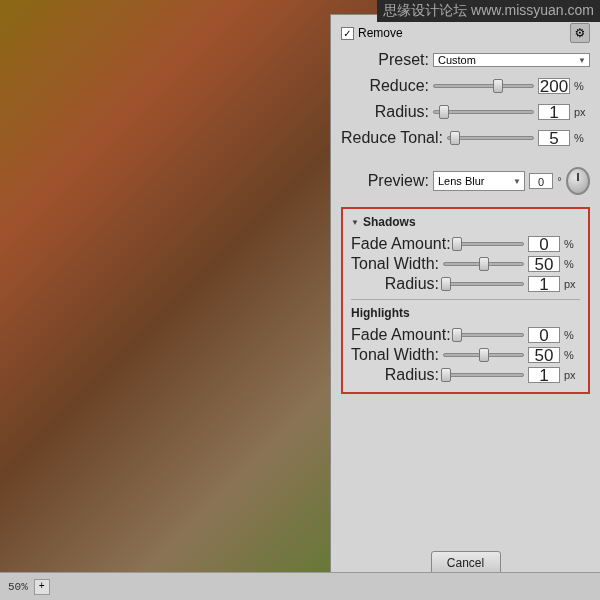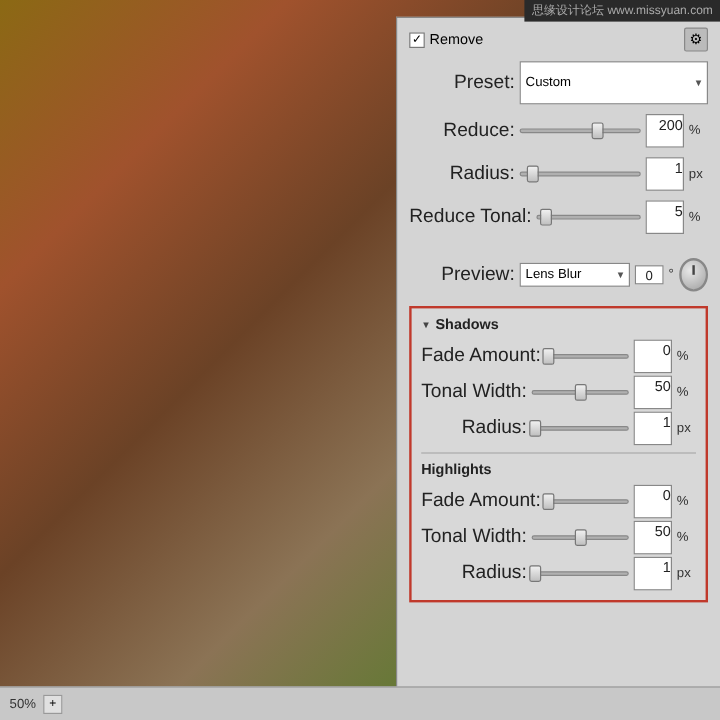--- a/index.html
+++ b/index.html
@@ -12,21 +12,21 @@
       background: #6a6a6a;
       position: relative;
     }
 
     
     .watermark-bar {
       position: absolute;
       top: 0; right: 0;
       background: #2a2a2a;
       color: #aaa;
-      font-size: 10px;
+      font-size: 14px;
       padding: 2px 6px;
       z-index: 100;
     }
 
     
     .photo-bg {
       position: absolute;
       top: 0; left: 0;
       width: 600px;
       height: 600px;
@@ -37,20 +37,21 @@
     .bottom-bar {
       position: absolute;
       bottom: 0; left: 0; right: 0;
       height: 28px;
       background: #c8c8c8;
       display: flex;
       align-items: center;
       padding: 0 8px;
       gap: 6px;
       border-top: 1px solid #999;
+      font-family: Liberation Mono, monospace;
     }
     .zoom-label {
       font-size: 11px;
       color: #333;
     }
     .zoom-btn {
       width: 16px; height: 16px;
       background: #e0e0e0;
       border: 1px solid #999;
       display: flex; align-items: center; justify-content: center;
@@ -129,43 +130,43 @@
       width: 10px; height: 14px;
       background: linear-gradient(to bottom, #f0f0f0, #c0c0c0);
       border: 1px solid #777;
       border-radius: 2px;
       top: 50%;
       transform: translate(-50%, -50%);
       cursor: pointer;
     }
     .value-box {
       width: 32px;
-      height: 28px;
+      height: 16px;
       border: 1px solid #888;
       background: white;
-      text-align: right;
-      font-size: 12px;
+      text-align: center;
+      font-size: 17px;
       color: #222;
       line-height: 16px;
     }
     .unit-label {
       font-size: 11px;
       color: #333;
       min-width: 16px;
     }
 
     
     .preset-row {
       display: flex;
       align-items: center;
       gap: 4px;
     }
     .preset-select {
       flex: 1;
-      height: 36px;
+      height: 14px;
       border: 1px solid #888;
       background: white;
       font-size: 11px;
       padding: 0 4px;
       appearance: none;
       -webkit-appearance: none;
       cursor: pointer;
       position: relative;
     }
     .select-wrapper {
@@ -460,20 +461,21 @@
           <div class="slider-thumb" style="left: 2%;"></div>
         </div>
       </div>
       <div class="value-box">1</div>
       <span class="unit-label">px</span>
     </div>
 
   </div>
 
   <div class="btn-row">
+    <button class="btn btn-cancel">Cancel</button>
   </div>
 
 </div>
 
 <div class="bottom-bar">
   <span class="zoom-label">50%</span>
   <div class="zoom-btn">
     <span>+</span>
   </div>
 </div>

